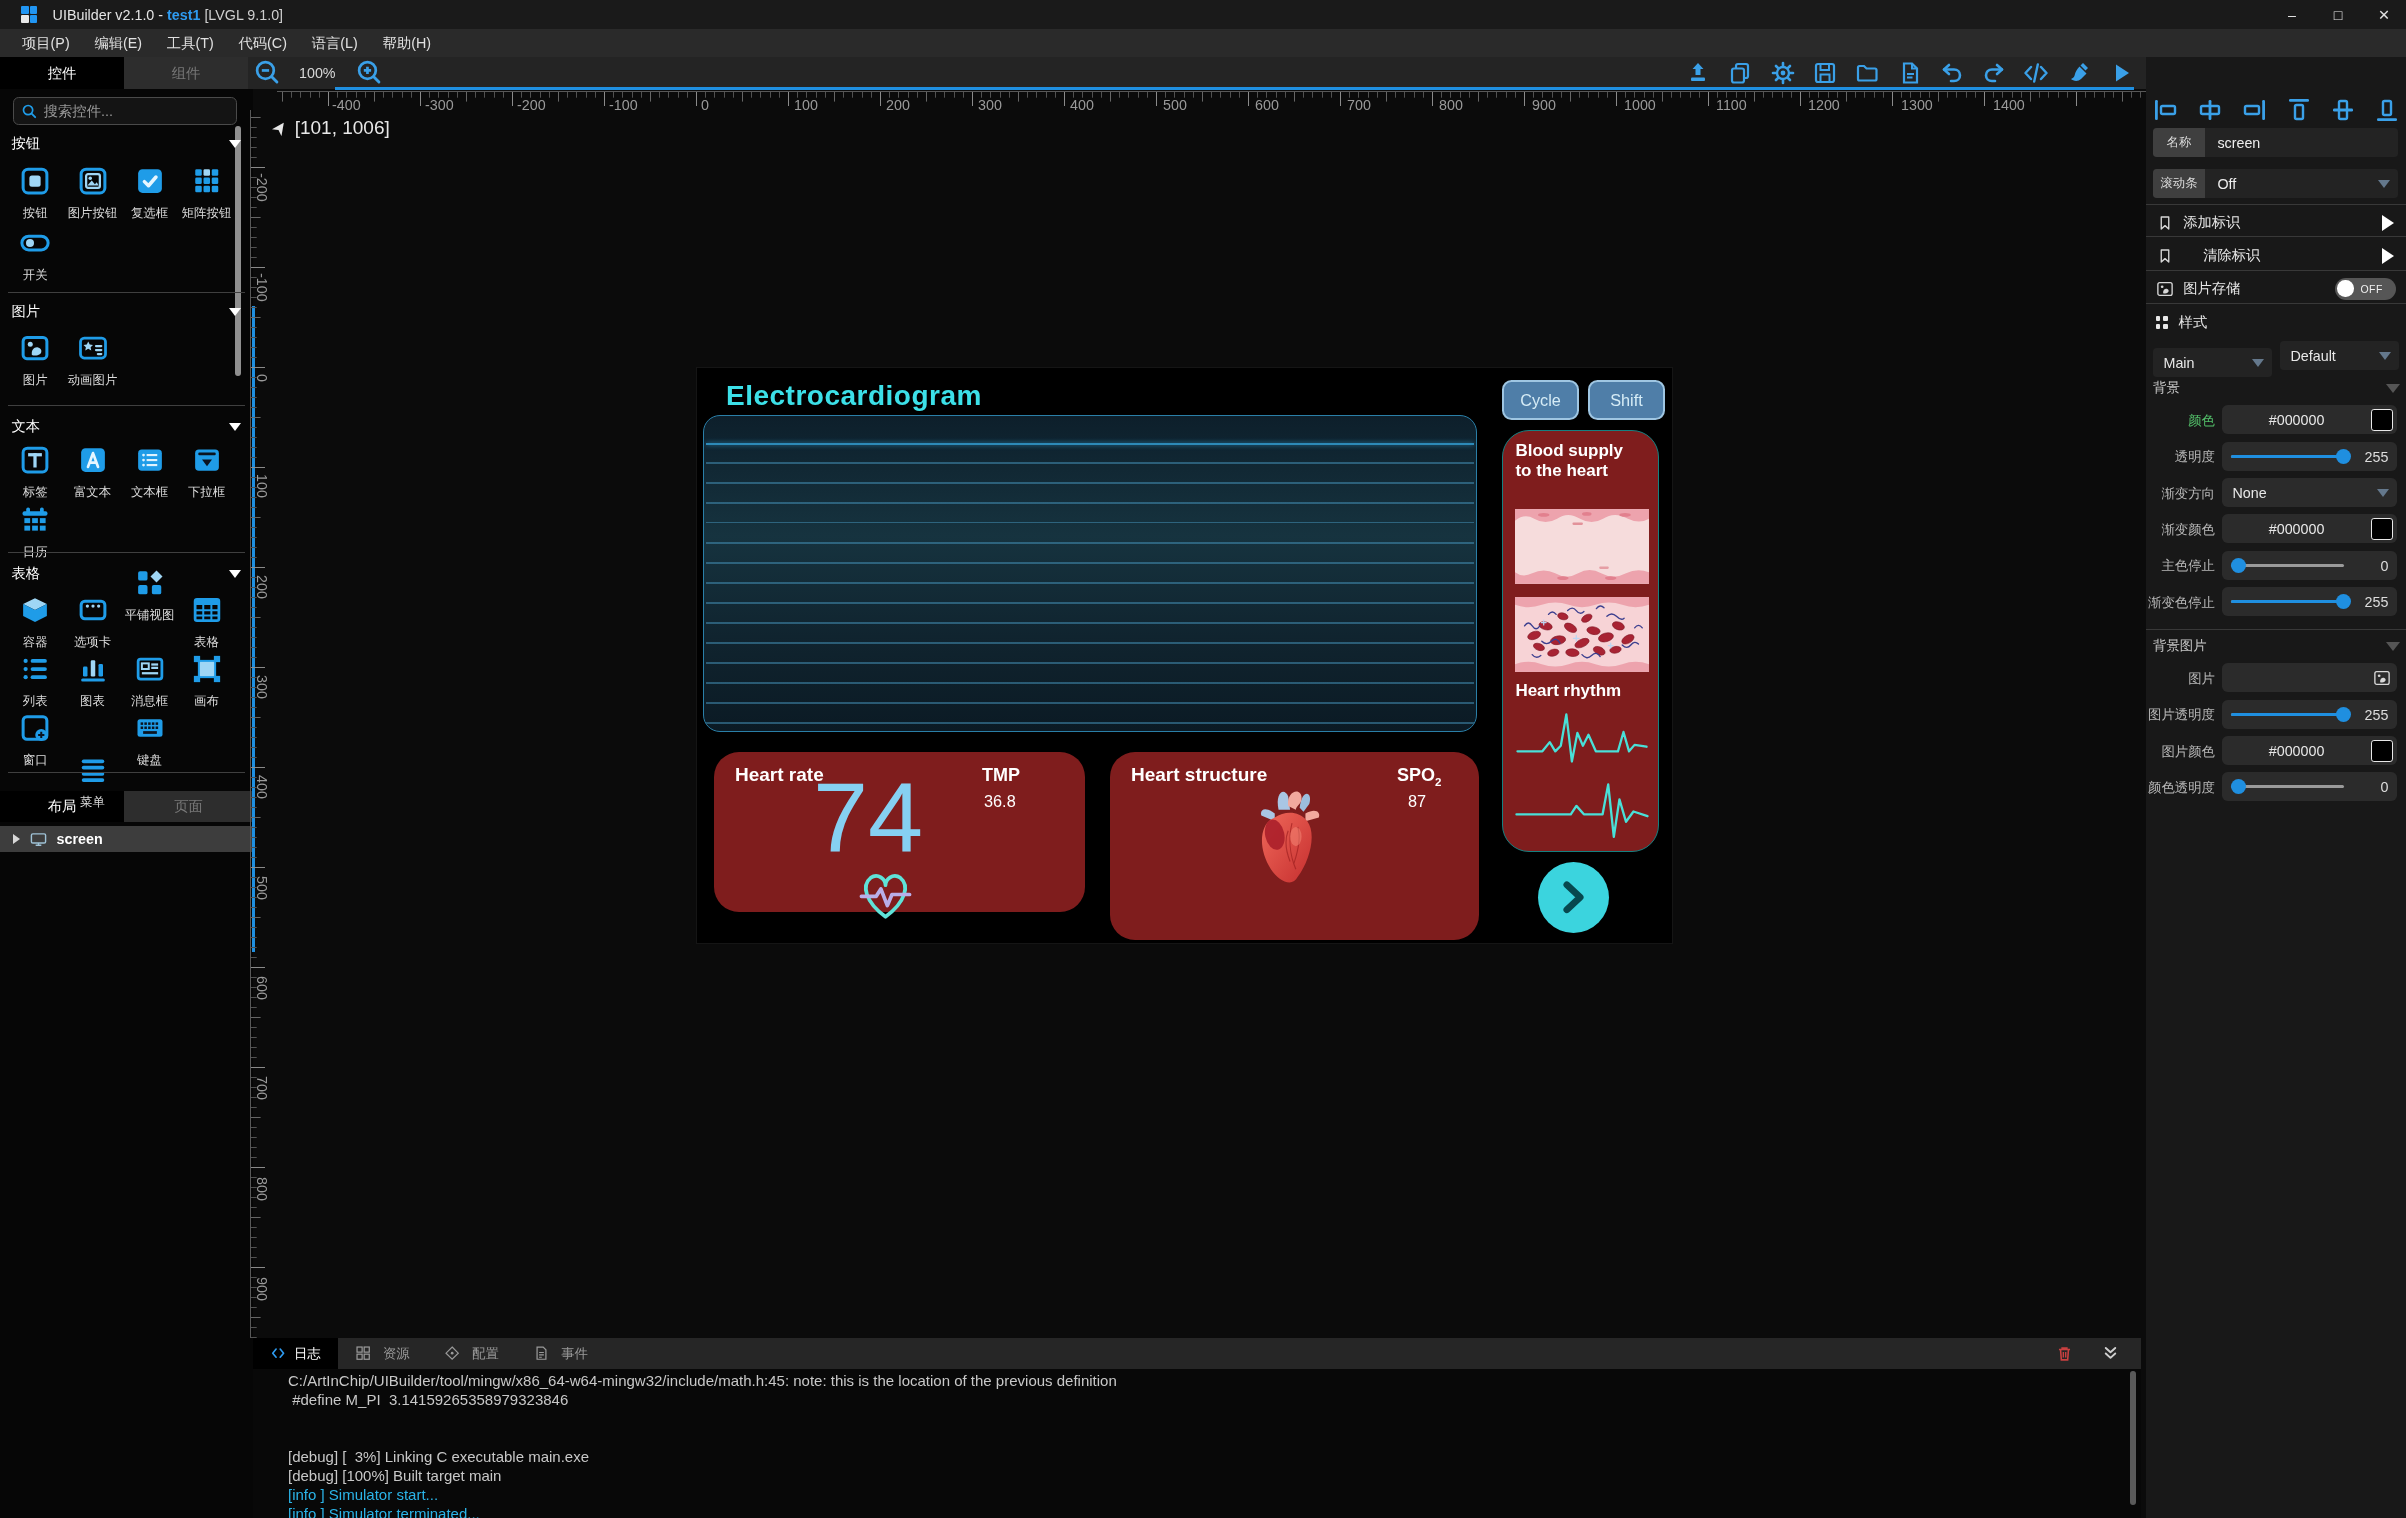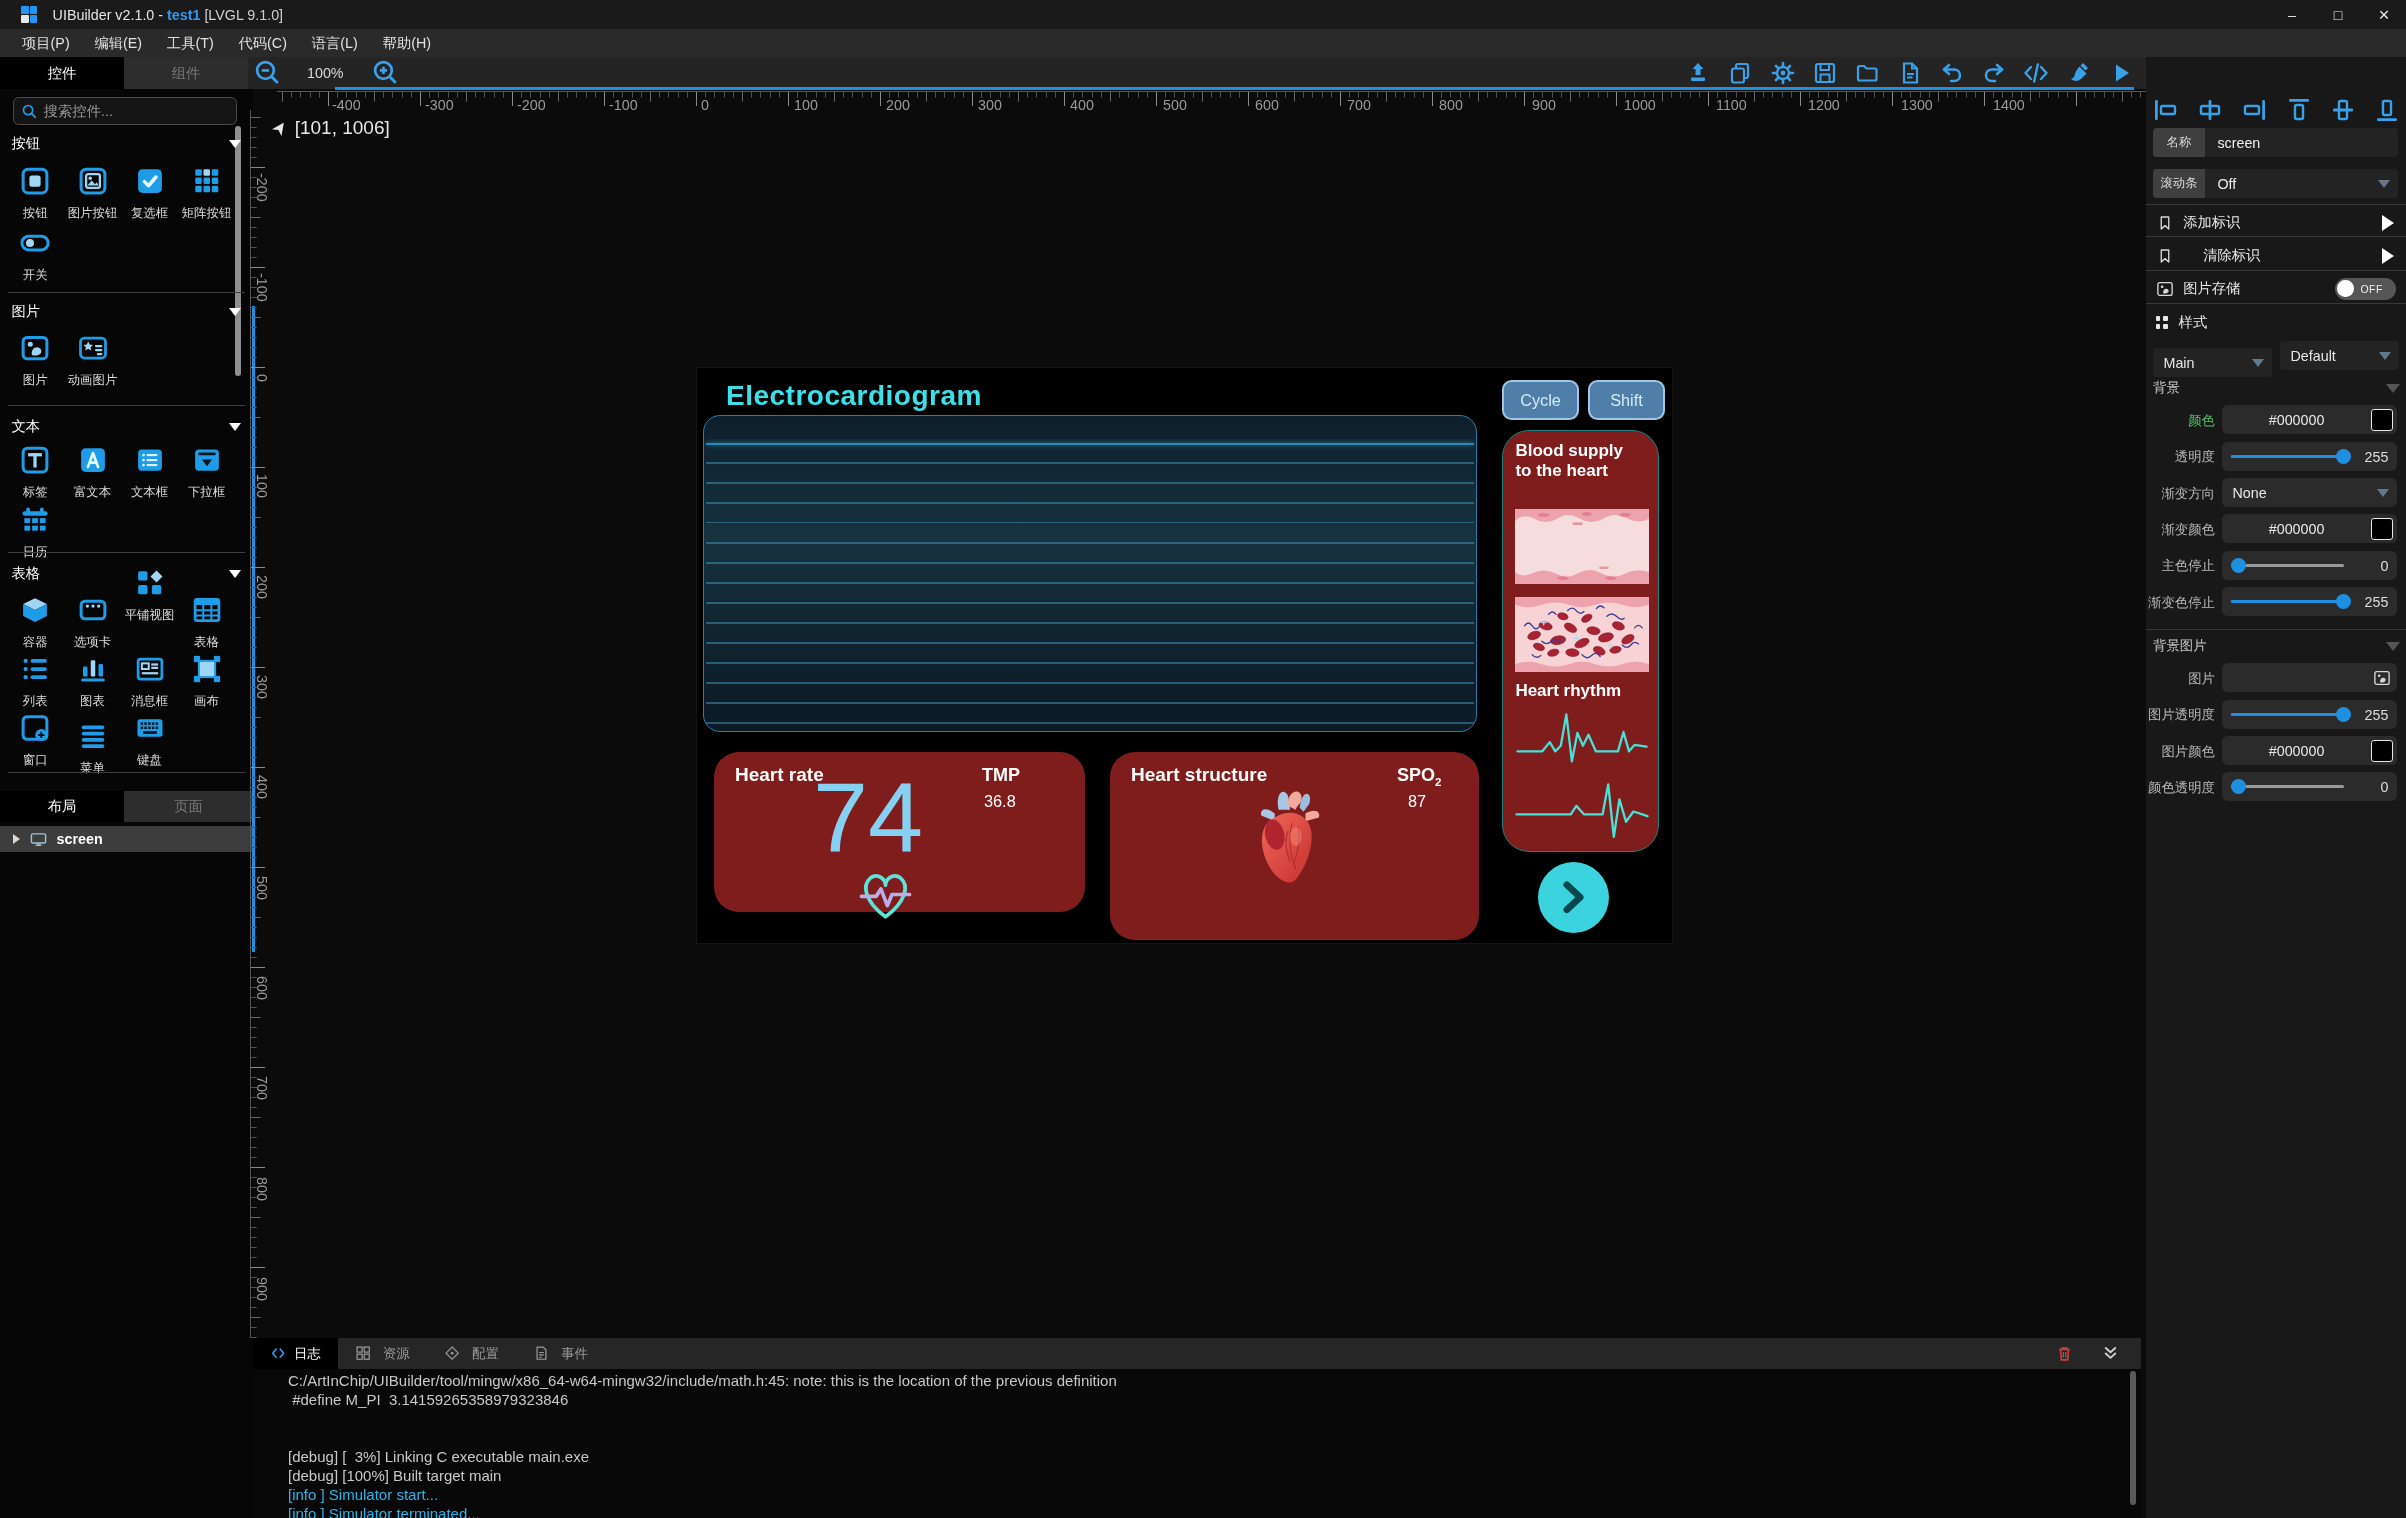--- a/index.html
+++ b/index.html
@@ -16,21 +16,21 @@
   .wtitle .lv{color:#cfcfcf;}
   .wcontrols{margin-left:auto;display:flex;height:29px;}
   .wbtn{width:46px;height:29px;display:flex;align-items:center;justify-content:center;color:#e0e0e0;font-size:14.3px;}
   .menubar{left:0;top:29px;width:2407px;height:29px;background:#2a2a2a;display:flex;align-items:center;padding-left:9.6px;box-sizing:border-box;}
   .menu-item{padding:0 12.4px;font-size:14.3px;color:#e0e0e0;height:29px;display:flex;align-items:center;}
   
   .topstrip{left:0;top:57px;width:2407px;height:32px;background:#242424;}
   .side-tab{top:57px;height:32px;display:flex;align-items:center;justify-content:center;font-size:14.3px;}
   .tab-active{background:#000;color:#fff;}
   .tab-idle{background:#2d2d2d;color:#787878;}
-  .zoomctl{display:flex;align-items:center;gap:28px;color:#d8d8d8;font-size:14.3px;}
+  .zoomctl{display:flex;align-items:center;gap:20px;color:#d8d8d8;font-size:14.3px;}
   .toolbar{display:flex;align-items:center;gap:16.3px;}
   .tbi{width:26px;height:26px;display:flex;align-items:center;justify-content:center;}
   
   .sidebar{left:0;top:89px;width:253px;height:1430px;background:#060606;}
   .search-box{left:13.4px;top:97px;width:224px;height:28px;border:1.4px solid #4a4a4a;border-radius:5.7px;background:#141414;display:flex;align-items:center;box-sizing:border-box;}
   .search-ph{color:#9a9a9a;font-size:14.3px;margin-left:5.7px;}
   .sec-head{left:11.5px;width:229px;color:#fff;font-size:14.3px;display:flex;align-items:center;}
   .sec-head .tri{margin-left:auto;width:0;height:0;border-left:6.7px solid transparent;border-right:6.7px solid transparent;border-top:8.6px solid #fff;}
   .pal-item{width:57px;text-align:center;}
   .pal-item .lbl{margin-top:4.8px;font-size:12.4px;color:#dcdcdc;white-space:nowrap;}
@@ -887,21 +887,21 @@
       <div class="lbl">画布</div>
     </div>
     <div class="abs pal-item" style="left: 6.7px; top: 713px;">
       <div><svg viewBox="0 0 24 24" width="30" height="30">
           <rect x="2.5" y="3" width="19" height="18" rx="3" fill="none" stroke="#1f9ce8" stroke-width="2.4"></rect>
           <circle cx="17" cy="17.5" r="4.8" fill="#1f9ce8"></circle>
           <path d="M17 15 V20 M14.5 17.5 H19.5" stroke="#0b1420" stroke-width="1.6"></path>
         </svg></div>
       <div class="lbl">窗口</div>
     </div>
-    <div class="abs pal-item" style="left: 64px; top: 721px;">
+    <div class="abs pal-item" style="left: 64px; top: 755px;">
       <div><svg viewBox="0 0 24 24" width="30" height="30">
           <rect x="3" y="3.5" width="18" height="3" rx="1.5" fill="#1f9ce8"></rect>
           <rect x="3" y="8.5" width="18" height="3" rx="1.5" fill="#1f9ce8"></rect>
           <rect x="3" y="13.5" width="18" height="3" rx="1.5" fill="#1f9ce8"></rect>
           <rect x="3" y="18.5" width="18" height="3" rx="1.5" fill="#1f9ce8"></rect>
         </svg></div>
       <div class="lbl">菜单</div>
     </div>
     <div class="abs pal-item" style="left: 121px; top: 713px;">
       <div><svg viewBox="0 0 24 24" width="30" height="30">

